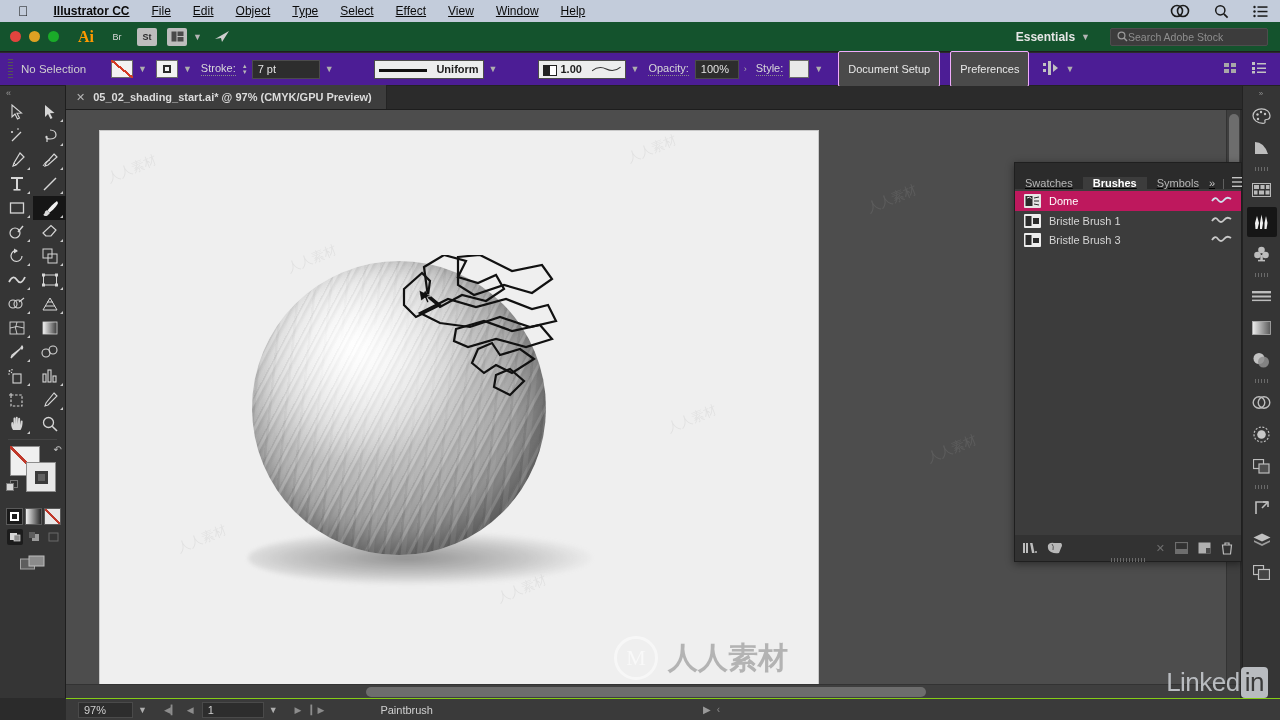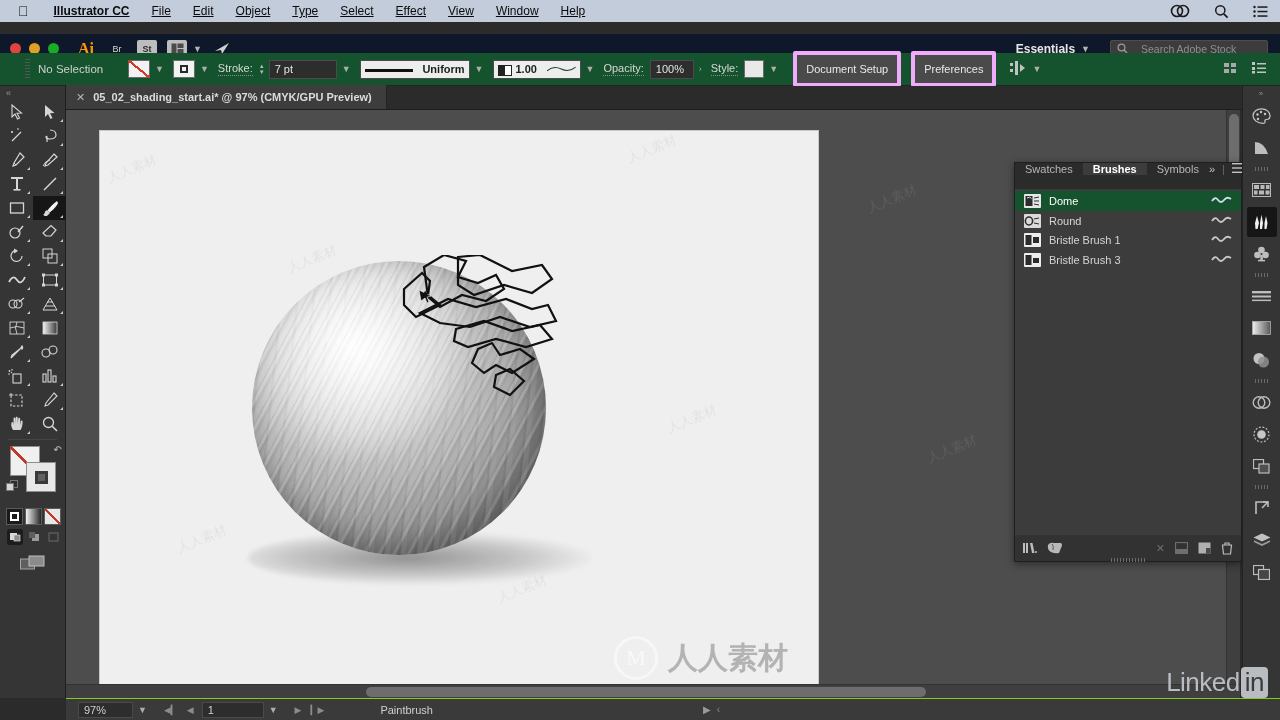--- a/index.html
+++ b/index.html
@@ -21,23 +21,23 @@
   }
   .menubar .apple { padding: 0 14px 0 18px; font-size: 14px; line-height: 1; }
   .menubar .mi { padding: 0 11px; line-height: 22px; white-space: nowrap; text-decoration: underline; }
   .menubar .mi.bold { font-weight: bold; }
   .menubar .spacer { flex: 1; }
   .menubar .rt { padding: 0 12px; display: flex; align-items: center; }
 
   
   .appbar {
     position: absolute; top: 22px; left: 0; width: 1280px; height: 30px;
-    background: #0f172a;
+    background: #14532d;
     border-bottom: 1px solid #1e1e1e;
-    display: flex; align-items: center; margin-top: 12px;
+    display: flex; align-items: center;
   }
   .traffic { display: flex; gap: 8px; padding-left: 10px; align-items: center; }
   .dot { width: 11px; height: 11px; border-radius: 50%; }
   .dot.r { background: #e0443e; }
   .dot.y { background: #dea123; }
   .dot.g { background: #1aab29; }
   .ai-logo {
     margin-left: 16px; width: 22px; height: 20px;
     color: #ff9a00; font-weight: bold; font-size: 16px;
     font-family: "Liberation Serif", serif;
@@ -49,29 +49,29 @@
     display: flex; align-items: center; justify-content: center;
     font-size: 9px; color: #d8d8d8;
   }
   .appbtn.lit { background: #bdbdbd; color: #2b2b2b; font-weight: bold; }
   .appbar .spacer { flex: 1; }
   .ws-name { color: #e6e6e6; font-size: 12px; font-weight: bold; }
   .chev { color: #b5b5b5; font-size: 9px; margin-left: 6px; }
   .stock-search {
     width: 158px; height: 18px; margin: 0 12px 0 20px;
     background: #3c3c3c; border: 1px solid #4d4d4d; border-radius: 2px;
-    display: flex; align-items: center; padding: 0 6px; gap: 13px;
+    display: flex; align-items: center; padding: 0 6px; gap: 0;
   }
   .stock-search .ph { color: #8e8e8e; font-size: 10.5px; }
 
   
   .ctrlbar {
     position: absolute; top: 53px; left: 0; width: 1280px; height: 33px;
-    background: #14532d; border-bottom: 1px solid #232323;
-    display: flex; align-items: center; padding-left: 25px;
+    background: #4c1d95; border-bottom: 1px solid #232323;
+    display: flex; align-items: center; padding-left: 8px;
     font-size: 11px; color: #d2d2d2;
   }
   .grip { width: 5px; height: 20px; margin-right: 8px;
     background: repeating-linear-gradient(to bottom,#555 0 1px,transparent 1px 3px); }
   .nosel { width: 90px; color: #cfcfcf; font-size: 11.5px; }
   .sw-box { width: 22px; height: 18px; border: 1px solid #6a6a6a; background: #f2f2f2; position: relative; }
   .sw-box.none::after {
     content:''; position:absolute; left:-1px; top:-1px; right:-1px; bottom:-1px;
     background: linear-gradient(to top right, transparent 46%, #d43b26 46%, #d43b26 54%, transparent 54%);
   }
@@ -82,25 +82,25 @@
   .lbl.dotted { border-bottom: 1px dotted #8e8e8e; padding-bottom: 1px; }
   .fld {
     height: 19px; background: #2d2d2d; border: 1px solid #4b4b4b;
     display: flex; align-items: center; padding: 0 5px; color: #e3e3e3;
     font-size: 11px;
   }
   .stepper { display:flex; flex-direction:column; gap:1px; margin-right:4px; color:#b8b8b8; font-size:6px; line-height:5px; }
   .profile-fld {
     width: 110px; height: 19px; background: #eceded; border: 1px solid #4b4b4b;
     display: flex; align-items: center; justify-content: flex-end;
-    padding: 0 4px; color: #1c1c1c; font-size: 11px; font-weight: bold; position: relative;
+    padding: 0 4px; color: #1c1c1c; font-size: 11px; font-weight: bold; position: relative; margin-left: 31px;
   }
   .profile-fld .line { position:absolute; left:4px; top:8px; width:48px; height:3px; background:#111; }
   .btn-rect {
-    height: 36px; padding: 0 9px; border: 4px solid #f0abfc; border-radius: 2px;
+    height: 36px; padding: 0 9px; border: 1px solid #f0abfc; border-radius: 2px;
     background: #4a4a4a; color: #e8e8e8; font-size: 11px;
     display: flex; align-items: center;
   }
   .style-sw { width: 20px; height: 18px; background: #e9e9e9; border: 1px solid #6a6a6a; }
   .ctrlbar .spacer { flex: 1; }
   .ic-sm { color: #b0b0b0; font-size: 12px; margin-left: 14px; }
 
   
   .tabbar {
     position: absolute; top: 86px; left: 66px; width: 1214px; height: 24px;
@@ -225,34 +225,34 @@
     border-top: 1px solid #333;
   }
   .scroll-h .thumb { position:absolute; top:2px; left:300px; width:560px; height:10px; background:#6d6d6d; border-radius:5px; }
 
   
   .panel {
     position: absolute; left: 1014px; top: 162px; width: 228px; height: 400px;
     background: #323232; border: 1px solid #1f1f1f;
     box-shadow: 0 2px 8px rgba(0,0,0,0.45);
   }
-  .ptabs { display: flex; align-items: flex-start; height: 26px; background: #2b2b2b; }
+  .ptabs { display: flex; align-items: flex-end; height: 26px; background: #2b2b2b; text-decoration: underline; }
   .ptab {
     padding: 0 10px; display: flex; align-items: center;
     color: #b7b7b7; font-size: 11px; background: #2b2b2b;
   }
   .ptab.active { background: #3c3c3c; color: #ffffff; font-weight: bold; }
   .ptabs .sp { flex: 1; }
   .ptab-ic { display:flex; align-items:center; gap:7px; padding-right:8px; color:#c4c4c4; font-size:11px; }
   .plist { background: #3c3c3c; height: 346px; padding-top: 2px; overflow: hidden; }
   .prow {
     height: 19.7px; display: flex; align-items: center; gap: 8px; padding: 0 8px 0 9px;
     color: #d5d5d5; font-size: 11px;
   }
-  .prow.sel { background: #14532d; color: #ffffff; }
+  .prow.sel { background: #be185d; color: #ffffff; }
   .prow .bic { width: 17px; height: 14px; border-radius: 1px; flex: none;
     display: flex; align-items: center; justify-content: center; overflow: hidden; }
   .prow .nm { flex: 1; white-space: nowrap; overflow: hidden; }
   .prow .sq { color: #cfcfcf; }
   .pfoot { height: 26px; background: #323232; display: flex; align-items: center; padding: 0 8px; gap: 10px; }
   .pfoot .sp { flex: 1; }
   .pfoot .fi { color: #bdbdbd; font-size: 11px; display:flex; align-items:center; }
   .pfoot .fi.dim { color: #6e6e6e; }
   .pgrip { position:absolute; left: 96px; bottom: -1px; width: 36px; height: 4px;
     background: repeating-linear-gradient(to right,#6a6a6a 0 1px,transparent 1px 3px); }
@@ -817,38 +817,20 @@
         </span>
         <span class="nm">Dome</span>
         <span class="sq">
           <svg width="22" height="10" viewBox="0 0 22 10">
               <path d="M1 6 Q4 1 7 5 T13 5 T20 4" fill="none" stroke="#cfe0ee" stroke-width="1.8"></path>
             </svg>
         </span>
       </div>
 
 
-      <div class="prow">
-        <span class="bic">
-          <svg width="17" height="14" viewBox="0 0 17 14">
-              <rect width="17" height="14" fill="#dadada"></rect>
-              <ellipse cx="5" cy="7" rx="3.6" ry="4" fill="none" stroke="#2b2b2b" stroke-width="1.6"></ellipse>
-              <g stroke="#2b2b2b" stroke-width="1">
-                <line x1="10" y1="5" x2="15" y2="4"></line>
-                <line x1="10" y1="9" x2="15" y2="10"></line>
-              </g>
-            </svg>
-        </span>
-        <span class="nm">Round</span>
-        <span class="sq">
-          <svg width="22" height="10" viewBox="0 0 22 10">
-              <path d="M1 6 Q4 1 7 5 T13 5 T20 4" fill="none" stroke="#c9c9c9" stroke-width="1.8"></path>
-            </svg>
-        </span>
-      </div>
 
       <div class="prow">
         <span class="bic">
           <svg width="17" height="14" viewBox="0 0 17 14">
               <rect width="17" height="14" fill="#ededed"></rect>
               <rect x="1.5" y="2" width="6" height="10" fill="#2b2b2b"></rect>
               <rect x="9" y="4" width="6" height="6" fill="#2b2b2b"></rect>
             </svg>
         </span>
         <span class="nm">Bristle Brush 1</span>

